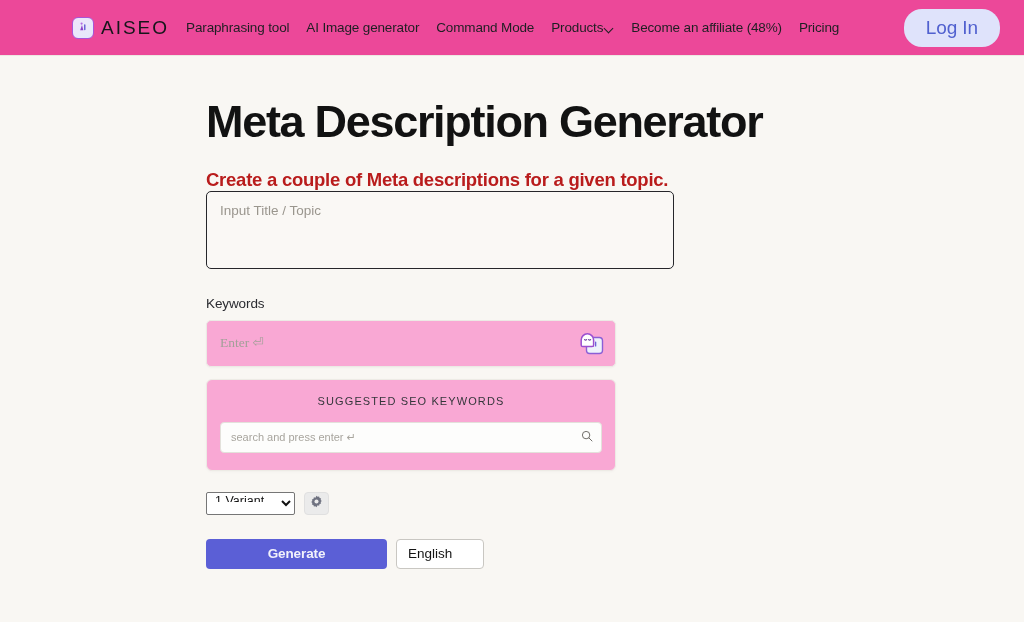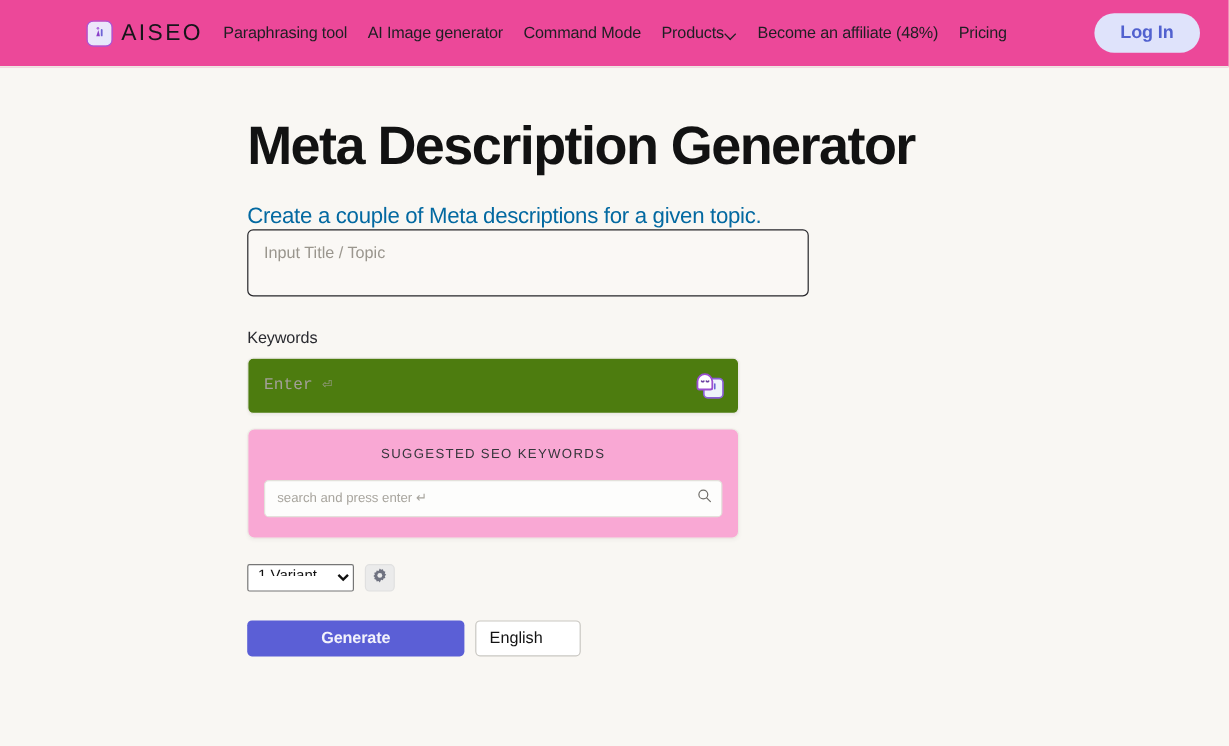--- a/index.html
+++ b/index.html
@@ -93,83 +93,83 @@
     border-right: 1.6px solid #1e1f23;
     border-bottom: 1.6px solid #1e1f23;
     transform: rotate(45deg);
   }
   .login-btn {
     margin-left: auto;
     background: #dfe3fb;
     color: #5161cf;
     border: none;
     border-radius: 18px;
-    font-size: 15px;
+    font-size: 19px;
     font-family: inherit;
     padding: 8px 22px;
     cursor: pointer;
     letter-spacing: -0.1px;
-    font-weight: bold;
   }
 
   
   .page {
     padding: 0 0 0 206px;
   }
   .title {
     font-size: 45px;
     font-weight: bold;
     letter-spacing: -1.3px;
     margin: 42px 0 0 0;
     line-height: 1.08;
     color: #121212;
   }
   .subtitle {
     font-size: 18.5px;
-    color: #0369a1;
+    color: #b91c1c;
     margin: 22px 0 0 0;
     letter-spacing: -0.25px;
+    font-weight: bold;
   }
 
   .field-label {
     font-size: 13.5px;
     color: #2a2b30;
     margin: 38px 0 9px 0;
     letter-spacing: -0.1px;
   }
   .field-label.tight { margin-top: 27px; }
 
   .topic-box {
     width: 468px;
-    height: 56px;
+    height: 78px;
     background: #faf8f5;
     border: 1.6px solid #26262a;
     border-radius: 5px;
     padding: 11px 13px;
     font-family: inherit;
     font-size: 13.5px;
     color: #1c1c1c;
     resize: none;
     outline: none;
     display: block;
   }
   .topic-box::placeholder { color: #9a968e; }
 
   .kw-wrap {
     width: 410px;
     position: relative;
   }
   .kw-input {
     width: 100%;
     height: 47px;
-    background: #4d7c0f;
+    background: #f9a8d4;
     border: 1px solid #eceae5;
     border-radius: 5px;
     padding: 0 46px 0 13px;
-    font-family: Liberation Mono, monospace;
+    font-family: Liberation Serif, serif;
     font-size: 13.5px;
     color: #1c1c1c;
     outline: none;
     box-shadow: 0 1px 2px rgba(0,0,0,0.035);
   }
   .kw-input::placeholder { color: #a3a099; }
   .kw-avatar {
     position: absolute;
     right: 11px;
     top: 50%;

